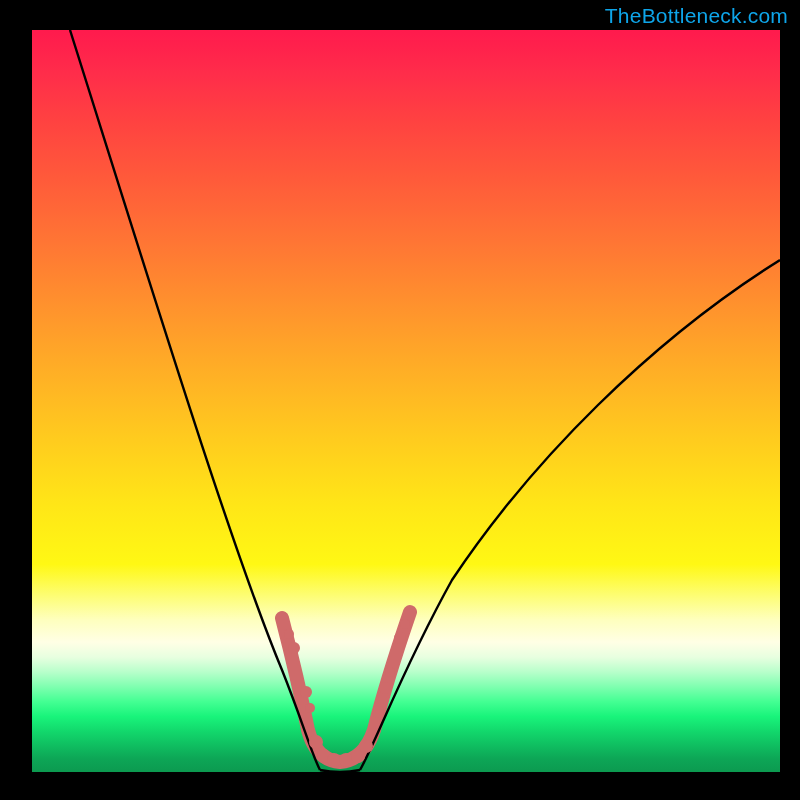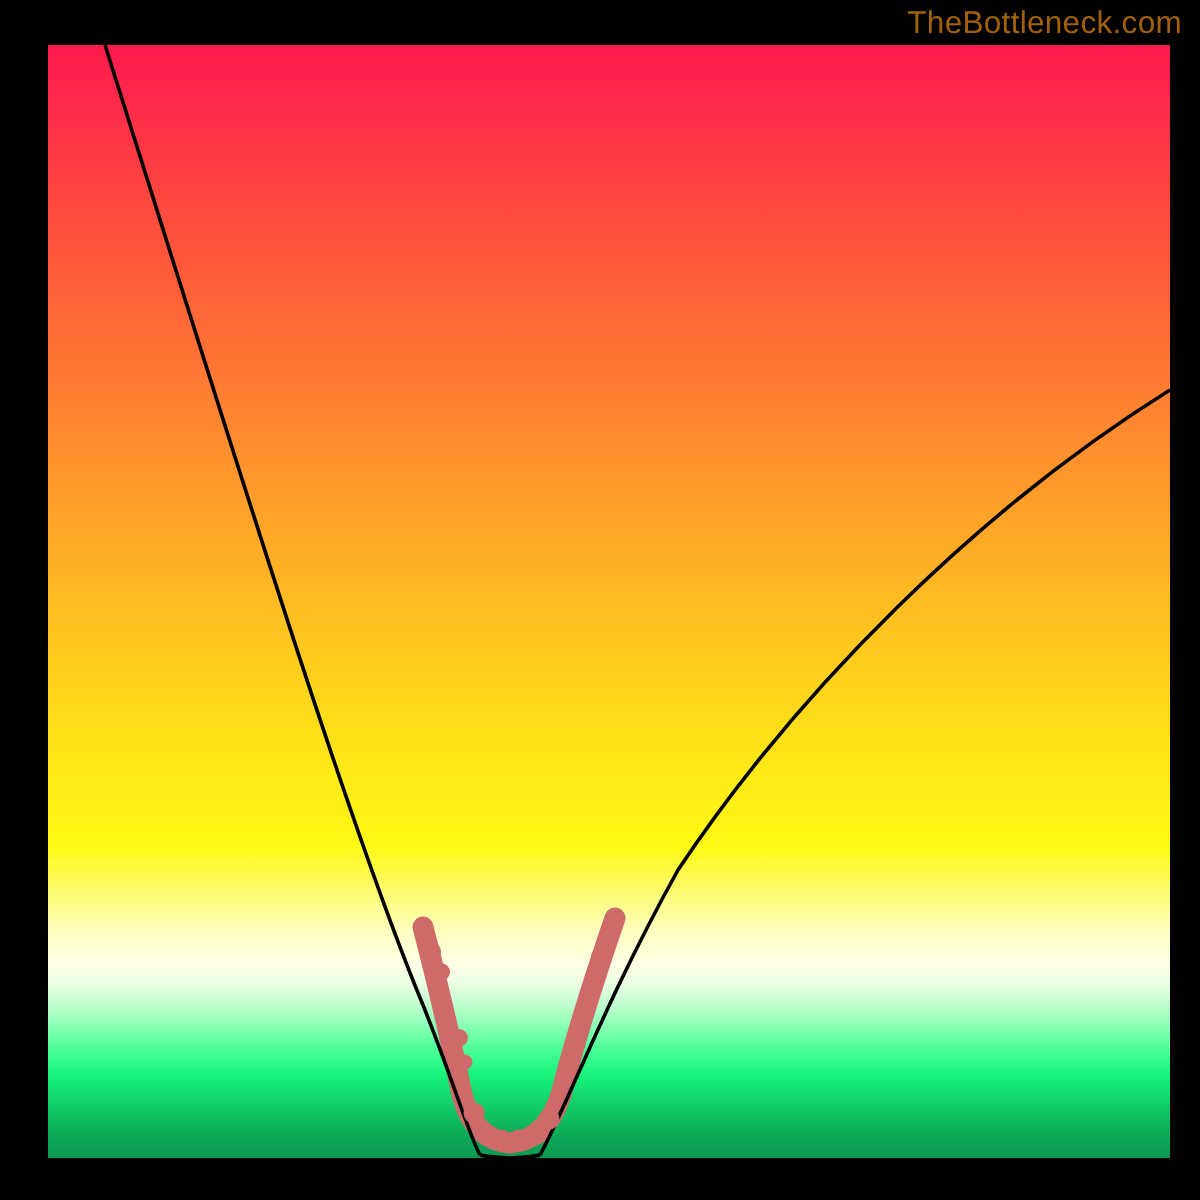--- a/index.html
+++ b/index.html
@@ -48,21 +48,21 @@
       #12d86c 94.5%,
       #0fbd60 96.5%,
       #0da656 98.2%,
       #0c9a50 100%
     );
   }
   .watermark {
     position: absolute;
     top: 4px;
     right: 12px;
-    color: #a16207;
+    color: #0ea5e9;
     font-size: 21px;
     font-weight: 500;
     letter-spacing: 0.2px;
     user-select: none;
   }
   svg.curves {
     position: absolute;
     left: 0;
     top: 0;
   }

